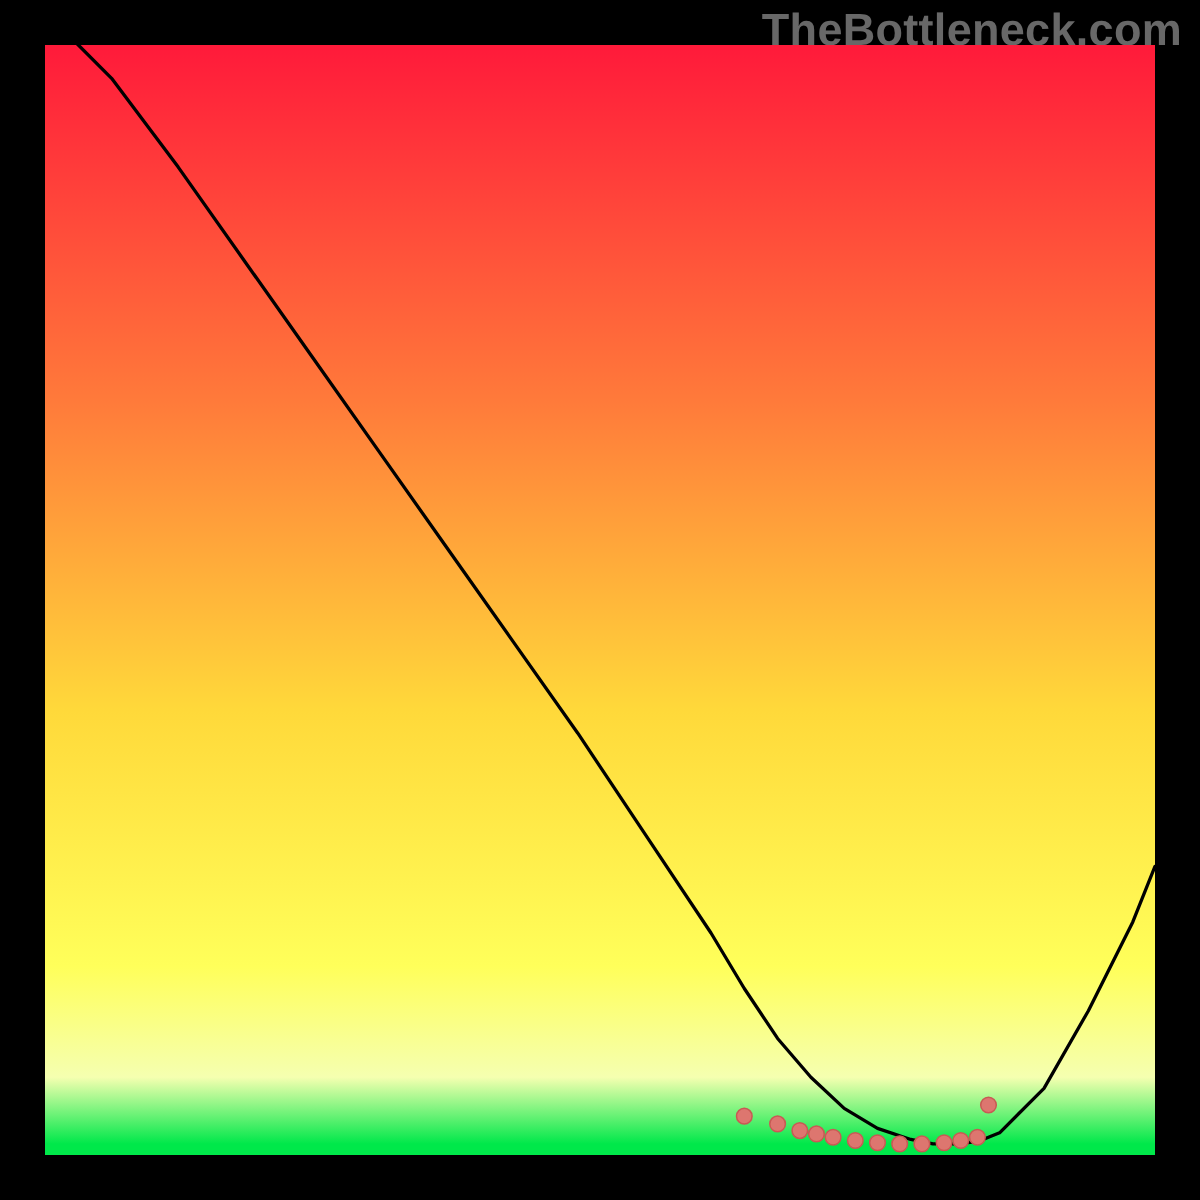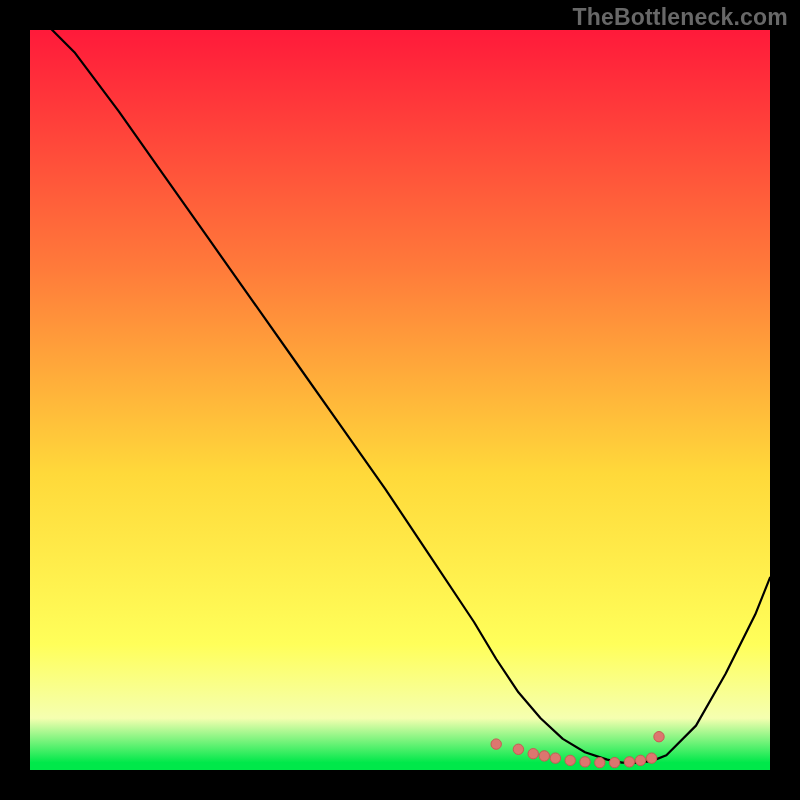--- a/index.html
+++ b/index.html
@@ -8,21 +8,21 @@
     position: absolute;
     left: 0; top: 0;
     width: 800px; height: 800px;
     background: #000;
   }
   .watermark {
     position: absolute;
     top: 4px;
     right: 12px;
     font-family: Arial, Helvetica, sans-serif;
-    font-size: 23px;
+    font-size: 30px;
     font-weight: bold;
     color: #686868;
     letter-spacing: 0.2px;
   }
   .plot {
     position: absolute;
     left: 30px;
     top: 30px;
     width: 740px;
     height: 740px;

